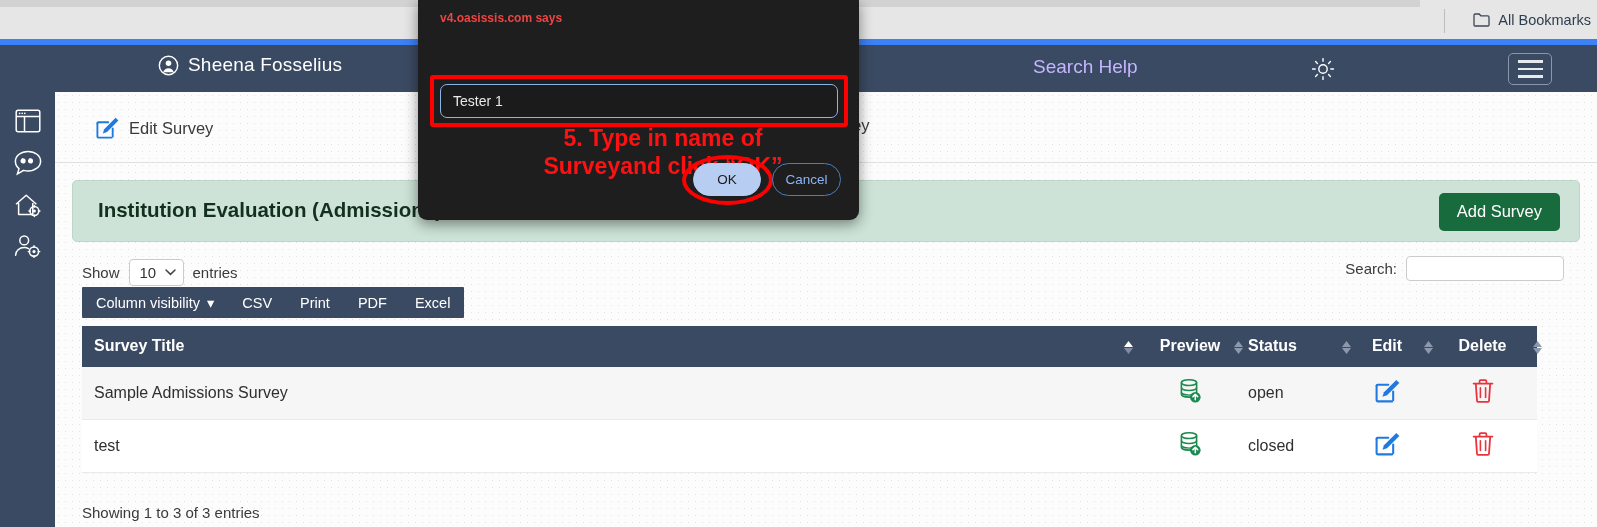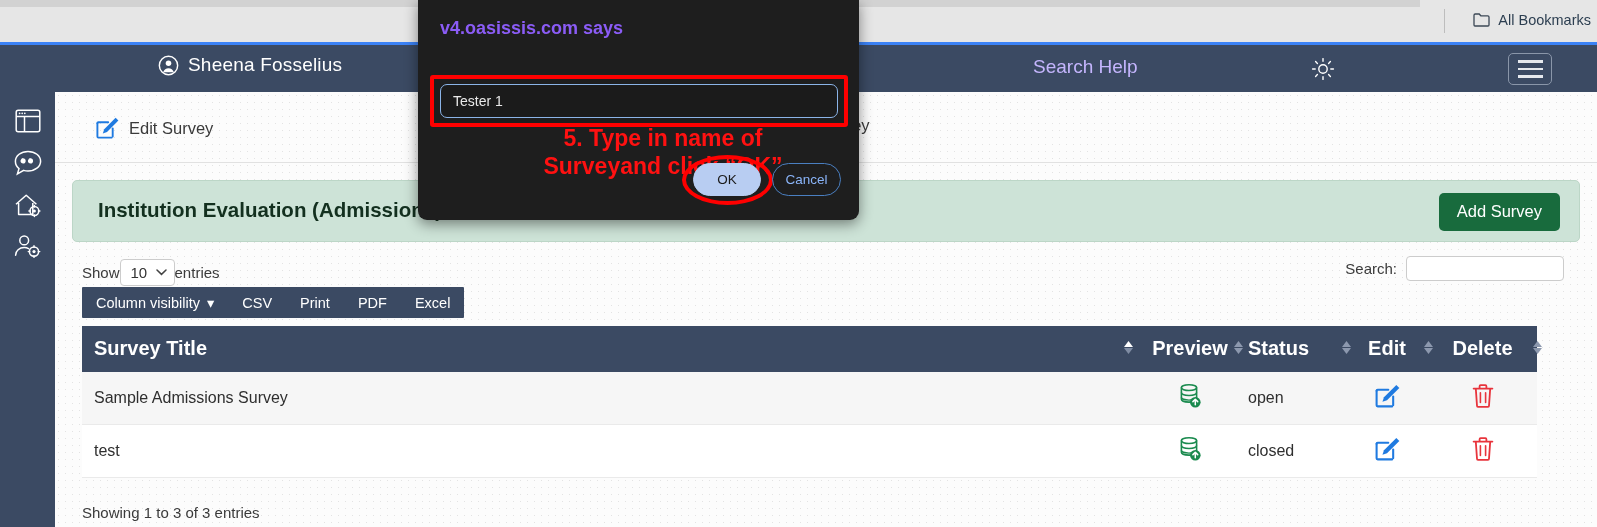--- a/index.html
+++ b/index.html
@@ -9,21 +9,21 @@
     overflow: hidden;
     font-family: "Liberation Sans", sans-serif;
     background: #ffffff;
   }
   #root { position: relative; width: 1597px; height: 527px; }
 
   
   .browser-bar {
     position: absolute; top: 0; left: 0; width: 1597px; height: 45px;
     background: #e6e6e6;
-    border-bottom: 3px solid #3b82f6;
+    border-bottom: 6px solid #3b82f6;
   }
   .browser-bar .tab-stub {
     position: absolute; top: 0; left: 0; width: 1420px; height: 7px;
     background: #d2d2d2;
   }
   .bookmarks {
     position: absolute; right: 6px; top: 12px;
     display: flex; align-items: center; gap: 8px;
     font-size: 14.5px; color: #2c3e50;
   }
@@ -114,21 +114,21 @@
     background: #186b3d; color: #ffffff;
     border: none; border-radius: 5px;
     padding: 9px 18px 10px 18px;
     font-size: 16.5px; font-family: "Liberation Sans", sans-serif;
     cursor: pointer;
   }
 
   
   .dt-length {
     position: absolute; left: 27px; top: 167px;
-    display: flex; align-items: center; 
+    display: flex; align-items: center; gap: 9px;
     font-size: 15px; color: #3a3a3a;
   }
   .dt-select {
     appearance: none; -webkit-appearance: none;
     border: 1px solid #ccc; border-radius: 4px;
     background: #ffffff;
     padding: 4px 26px 4px 10px;
     font-size: 15px; font-family: "Liberation Sans", sans-serif;
     color: #333; cursor: pointer;
   }
@@ -162,21 +162,21 @@
     padding: 2px 6px; font-size: 14px;
     font-family: "Liberation Sans", sans-serif;
     background: #ffffff;
   }
 
   
   .tbl { position: absolute; left: 27px; top: 234px; width: 1455px; }
   table { border-collapse: collapse; width: 100%; table-layout: fixed; }
   thead tr { background: #3b4a63; }
   thead th {
-    color: #ffffff; font-size: 20px; font-weight: bold;
+    color: #ffffff; font-size: 16px; font-weight: bold;
     text-align: left; padding: 11px 10px 12px 10px;
     position: relative; white-space: nowrap;
   }
   thead th.c-title { width: 1060px; padding-left: 12px; }
   thead th.c-prev  { width: 96px; text-align: center; }
   thead th.c-stat  { width: 108px; }
   thead th.c-edit  { width: 82px; text-align: center; }
   thead th.c-del   { width: 109px; text-align: center; }
   .sort-ico { position: absolute; display: inline-block; }
   .sort-asc-on  { right: 8px; top: 14px; }
@@ -212,22 +212,22 @@
   
   .dialog {
     position: absolute; left: 418px; top: 0;
     width: 441px; height: 220px;
     background: #1e1e1e;
     border-bottom-left-radius: 9px; border-bottom-right-radius: 9px;
     box-shadow: 0 4px 14px rgba(0,0,0,.45);
     color: #e8e8e8;
   }
   .dlg-title {
-    position: absolute; left: 22px; top: 18px;
-    font-size: 18px; font-weight: bold; color: #8b5cf6;
+    position: absolute; left: 22px; top: 11px;
+    font-size: 12px; font-weight: bold; color: #ef4444;
   }
   .dlg-msg {
     position: absolute; left: 22px; top: 57px;
     font-size: 13.5px; color: #e2e2e2; white-space: nowrap;
   }
   .dlg-input {
     position: absolute; left: 22px; top: 84px;
     width: 398px; height: 34px;
     background: #1b1b1b; color: #e9e9e9;
     border: 1px solid #8bb4e8; border-radius: 7px;

